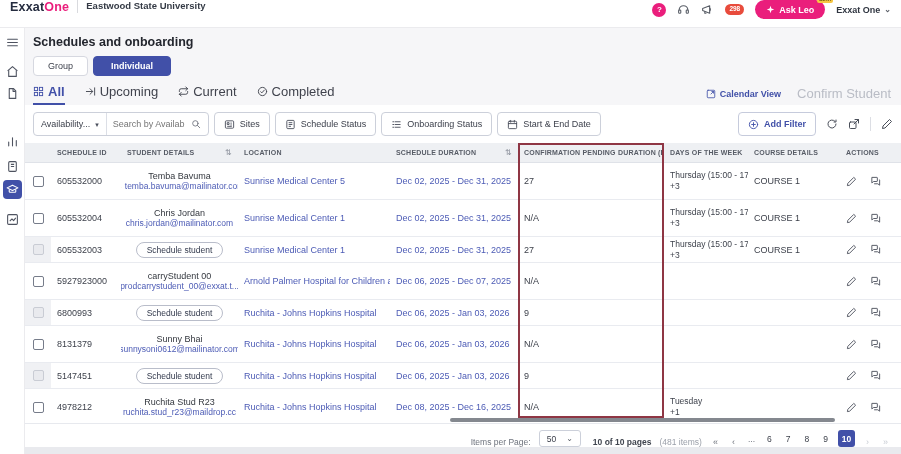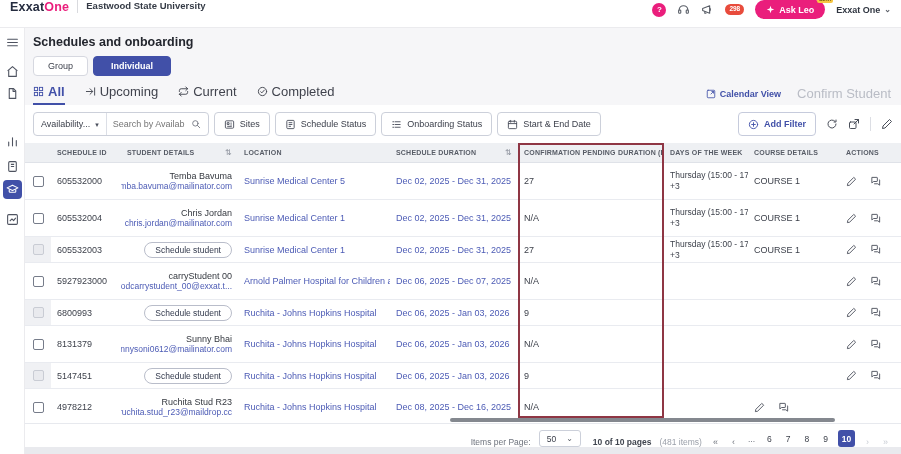--- a/index.html
+++ b/index.html
@@ -88,21 +88,21 @@
     white-space:nowrap;overflow:hidden;display:flex;align-items:center;gap:3px}
   .sort{font-size:8px;color:#8a8f9a;font-weight:400;margin-left:auto}
   .td{font-size:9px;color:#3b3f49;padding:0 6px;white-space:nowrap;overflow:hidden;
     display:flex;align-items:center}
   .tr.tall{min-height:37px}
   .tr.short{min-height:26px}
   .c-check{justify-content:center}
   .c-check.dis{background:#f0f1f4}
   .cb{width:11px;height:11px;border:1px solid #767c8a;border-radius:2px;background:#fff;flex-shrink:0}
   .cb.cb-dis{border-color:#c9ccd4;background:#e9eaee}
-  .c-student{flex-direction:column;align-items:flex-end;justify-content:center;gap:0}
+  .c-student{flex-direction:column;align-items:center;justify-content:center;gap:0}
   .sname{font-size:9px;color:#34383f}
   .semail{display:flex;align-items:center;gap:3px;font-size:8.5px;color:#4c5bb5}
   .warn{color:#f0a531;font-size:8px;line-height:1}
   .pill{border:1px solid #b9bdca;border-radius:9px;background:#fff;color:#333a4d;
     font-size:8.5px;padding:2px 10px}
   .link{color:#4c5bb5}
   .c-days{flex-direction:column;align-items:flex-start;justify-content:center;
     font-size:8.5px;color:#3f434d;line-height:1.25}
   .c-actions{gap:13px}
   .act{color:#4b505c}
@@ -575,20 +575,24 @@
     <div class="td">4978212</div>
     <div class="td c-student">
               <div class="sname">Ruchita Stud R23</div>
        <div class="semail">
                 <span>ruchita.stud_r23@maildrop.cc</span>
               </div>
             </div>
     <div class="td link">Ruchita - Johns Hopkins Hospital</div>
     <div class="td link">Dec 08, 2025 - Dec 16, 2025</div>
     <div class="td">N/A</div>
+    <div class="td c-days">
+              <div>Tuesday</div>
+              <div>+1</div>
+            </div>
     <div class="td"></div>
     <div class="td c-actions">
               <span class="act">
                 <svg viewBox="0 0 24 24" fill="none" stroke="currentColor" stroke-width="2" stroke-linejoin="round">
                   <path d="M17 3l4 4L8 20l-5 1 1-5z"></path>
                 </svg>
               </span>
               <span class="act">
                 <svg viewBox="0 0 24 24" fill="none" stroke="currentColor" stroke-width="2" stroke-linejoin="round">
                   <path d="M4 3h11a1 1 0 0 1 1 1v7a1 1 0 0 1-1 1H8l-4 3V4a1 1 0 0 1 0-1z"></path>

